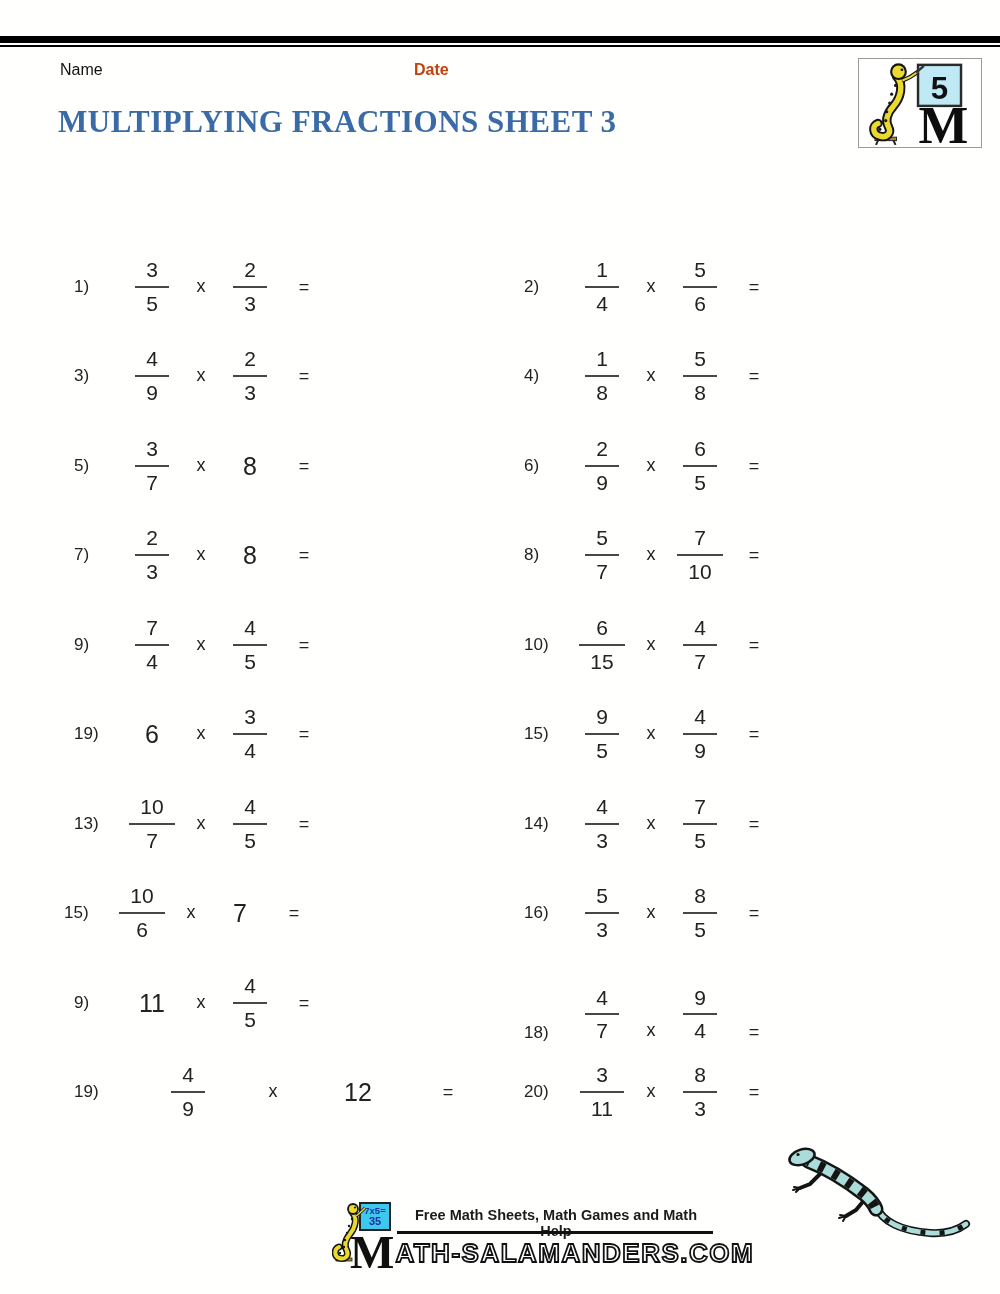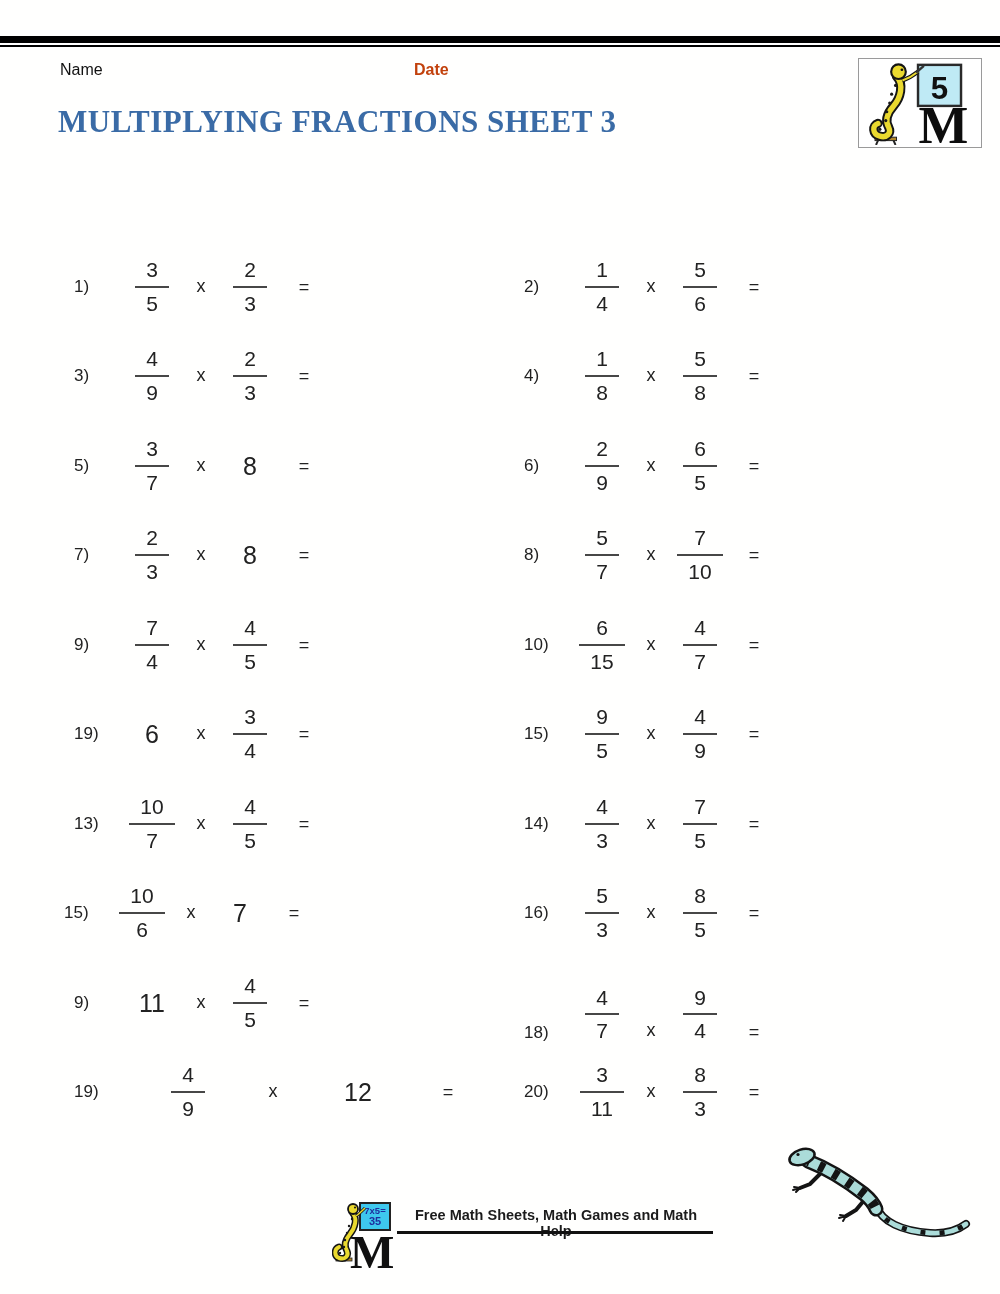--- a/index.html
+++ b/index.html
@@ -436,20 +436,21 @@
           <circle cx="8" cy="53" r="1.2" fill="#1a1a1a"></circle>
       </g>
     </svg>
   </div>
 
   <div class="footer-tagline">Free Math Sheets, Math Games and Math Help</div>
   <div class="footer-line"></div>
 
   <div class="wordmark">
     <span class="wm-m">M</span>
+    <span class="wm-rest">ATH-SALAMANDERS.COM</span>
   </div>
 
   <div class="corner-salamander">
     <svg width="205" height="100" viewBox="0 0 205 100">
 
       <path d="M98 60 C104 76 124 85 152 87 C168 88 180 84 188 78" fill="none" stroke="#141414" stroke-width="8" stroke-linecap="round"></path>
       <path d="M98 60 C104 76 124 85 152 87 C168 88 180 84 188 78" fill="none" stroke="#abdcd9" stroke-width="4.8" stroke-linecap="round"></path>
       <path d="M98 60 C104 76 124 85 152 87 C168 88 180 84 188 78" fill="none" stroke="#141414" stroke-width="4.8" stroke-dasharray="5 14" stroke-dashoffset="3"></path>
 
       <path d="M44 26 L32 38 L22 42" fill="none" stroke="#141414" stroke-width="4" stroke-linecap="round"></path>

